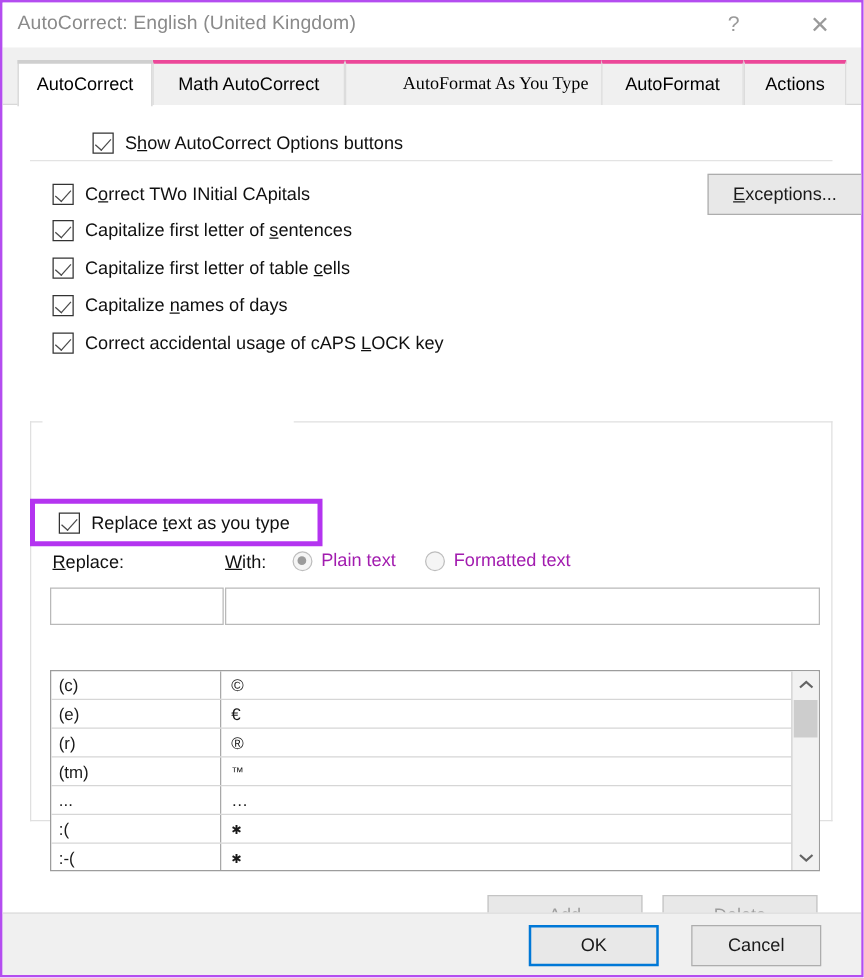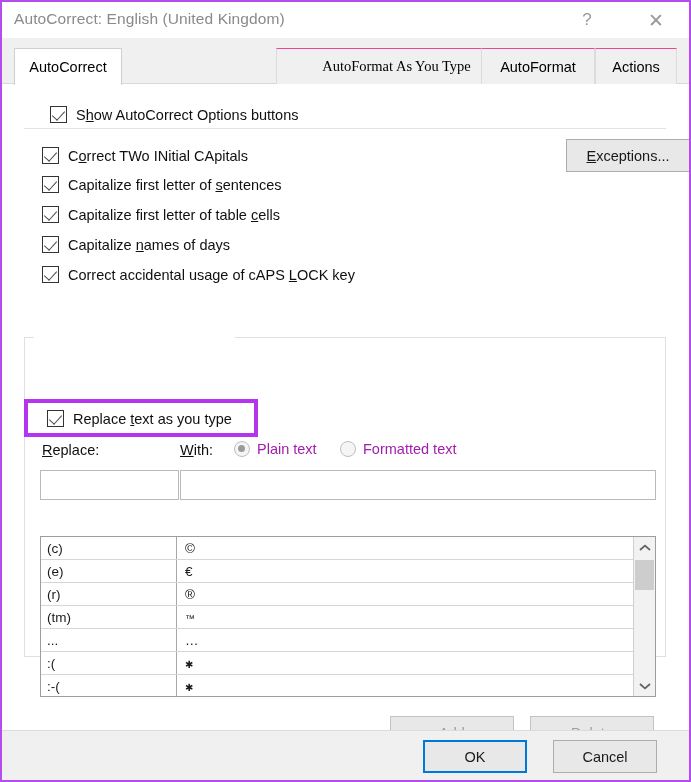--- a/index.html
+++ b/index.html
@@ -57,21 +57,21 @@
     background: #f0f0f0;
     border-bottom: 1px solid #d8d8d8;
   }
   .tab {
     position: absolute;
     top: 10px;
     height: 36px;
     background: #f0f0f0;
     border-left: 1px solid #dcdcdc;
     border-right: 1px solid #dcdcdc;
-    border-top: 1px solid #ec4899;
+    border-top: 3px solid #ec4899;
     display: flex;
     align-items: center;
     justify-content: center;
     font-size: 14.5px;
     color: #000000;
     padding: 0 14px;
     cursor: default;
     white-space: nowrap;
   }
   .tab.active {
@@ -356,34 +356,37 @@
   <div id="titlebar">
     <div id="title-text">AutoCorrect: English (United Kingdom)</div>
     <div id="help-btn" class="titlebtn">?</div>
     <div id="close-btn" class="titlebtn">✕</div>
   </div>
 
   <div id="tabstrip">
     <div class="tab active" style="left:12px;width:108px;">
       <span>AutoCorrect</span>
     </div>
+    <div class="tab" style="left:120px;width:154px;">
+      <span>Math AutoCorrect</span>
+    </div>
     <div class="tab" style="left:274px;width:241px;font-family:Liberation Serif, serif;">
       <span>AutoFormat As You Type</span>
     </div>
     <div class="tab" style="left:479px;width:114px;">
       <span>AutoFormat</span>
     </div>
     <div class="tab" style="left:593px;width:82px;">
       <span>Actions</span>
     </div>
   </div>
 
   <div id="body">
 
-    <div class="cb-row" style="left:24px;top:22px;padding-left:24px;">
+    <div class="cb-row" style="left:48px;top:22px;padding-left:24px;">
       <span class="cbox checked"></span>
       <span class="cb-label"><span>S</span><span class="u">h</span><span>ow AutoCorrect Options buttons</span></span>
     </div>
 
     <div id="sep1"></div>
 
     <div id="exceptions-btn">
       <span><span class="u">E</span><span>xceptions...</span></span>
     </div>
 

